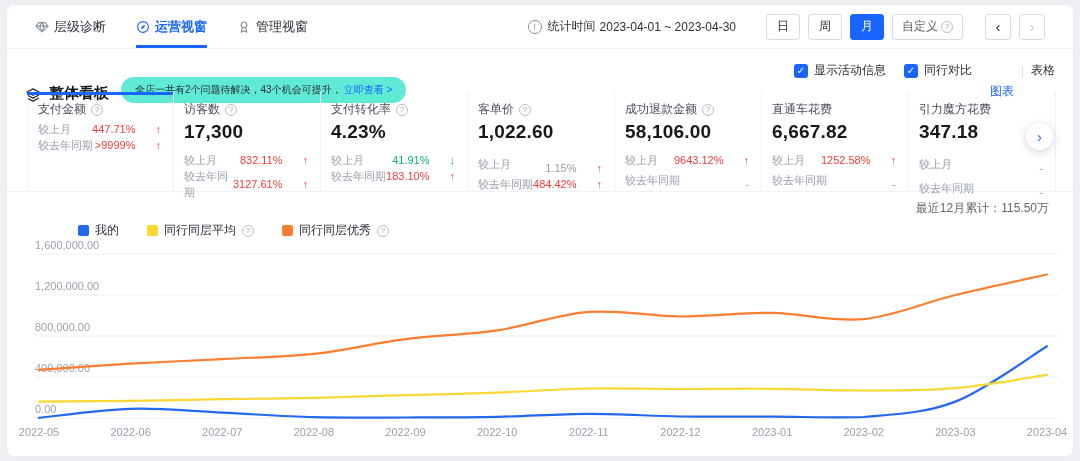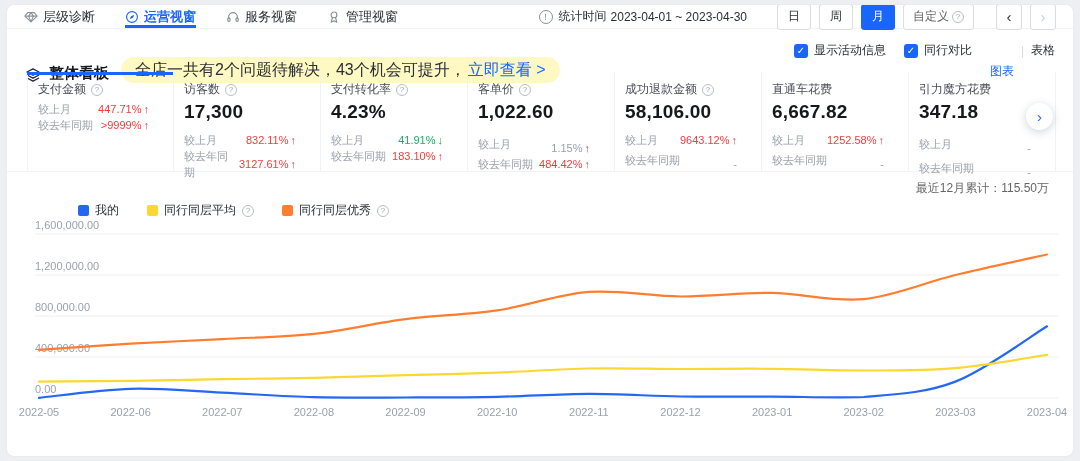--- a/index.html
+++ b/index.html
@@ -1,21 +1,21 @@
 <!DOCTYPE html>
 <html><head>
 <meta charset="utf-8">
 <style>
   html,body{margin:0;padding:0;width:1080px;height:461px;overflow:hidden;
     background:#edeff3;font-family:"Liberation Sans","DejaVu Sans",sans-serif;}
   *{box-sizing:border-box;}
   .panel{position:absolute;left:6px;right:6px;top:4px;bottom:4px;background:#fff;
     border:1px solid #e9ebef;border-radius:8px;overflow:hidden;}
   
-  .topbar{height:24px;display:flex;align-items:stretch;padding:0 17px;border-bottom:1px solid #f0f2f5;}
+  .topbar{height:44px;display:flex;align-items:stretch;padding:0 28px;border-bottom:1px solid #f0f2f5;}
   .tabs{display:flex;align-items:stretch;}
   .tab{display:flex;align-items:center;gap:5px;margin-right:30px;font-size:13px;color:#2b2f36;
     cursor:pointer;border-bottom:3px solid transparent;padding-top:3px;}
   .tab.active{color:#1966ff;border-bottom-color:#1966ff;font-weight:bold;}
   .tab-icon{display:inline-flex;align-items:center;}
   .topbar-right{margin-left:auto;display:flex;align-items:center;font-size:12px;color:#2b2f36;}
   .info-circle{width:14px;height:14px;border:1px solid #8a9099;border-radius:50%;color:#8a9099;
     font-size:9px;display:inline-flex;align-items:center;justify-content:center;margin-right:6px;}
   .stat-range{margin-left:4px;}
   .period-group{display:flex;align-items:center;margin-left:22px;}
@@ -28,42 +28,42 @@
   .abtn{width:26px;height:26px;border:1px solid #d9dce3;border-radius:3px;background:#fff;color:#2b2f36;
     font-size:15px;display:inline-flex;align-items:center;justify-content:center;margin-left:8px;cursor:pointer;
     padding-bottom:2px;font-family:inherit;}
   .abtn.disabled{color:#c9ced6;}
   .help-circle{width:12px;height:12px;border:1px solid #b9bec7;border-radius:50%;color:#9aa0ab;
     font-size:8px;display:inline-flex;align-items:center;justify-content:center;flex:0 0 auto;}
   
   .kanban{height:43px;display:flex;align-items:center;padding:0 18px;}
   .kb-left{display:flex;align-items:flex-end;margin-top:39px;}
   .kb-title{font-size:15px;font-weight:bold;color:#17181a;margin:0 12px 0 8px;}
-  .notice-pill{background:#fef9c3;border-radius:14px;height:26px;display:flex;align-items:center;
-    padding:0 14px;font-size:16px;color:#2b2f36;}
+  .notice-pill{background:#5eead4;border-radius:14px;height:26px;display:flex;align-items:center;
+    padding:0 14px;font-size:10px;color:#2b2f36;}
   .notice-link{color:#1966ff;cursor:pointer;margin-left:2px;}
   .kb-right{margin-left:auto;display:flex;align-items:center;font-size:12px;color:#2b2f36;}
   .cb{display:flex;align-items:center;margin-right:18px;cursor:pointer;}
   .cbbox{width:14px;height:14px;border-radius:3px;background:#1966ff;color:#fff;font-size:10px;
     display:inline-flex;align-items:center;justify-content:center;margin-right:6px;}
   .view-toggle{display:flex;align-items:center;}
   .vt-chart{color:#1966ff;cursor:pointer;margin-top:41px;}
   .vt-sep{color:#d8dbe0;margin:0 7px;}
   .vt-table{color:#2b2f36;cursor:pointer;}
   
   .cards-row{position:relative;height:100px;display:flex;border-bottom:1px solid #f0f2f5;padding-left:20px;}
-  .card{position:relative;width:147px;flex:0 0 auto;border-right:1px solid #f0f2f5;padding:9px 24px 0 10px;}
+  .card{position:relative;width:147px;flex:0 0 auto;border-right:1px solid #f0f2f5;padding:9px 12px 0 10px;}
   .card:first-child{border-left:1px solid #f0f2f5;}
   .card.selected::before{content:"";position:absolute;top:0;left:-1px;right:0;height:3px;background:#1966ff;}
   .card.stub{width:auto;flex:1;border-right:none;}
   .card-title{display:flex;align-items:center;gap:5px;font-size:12px;color:#4a4f59;margin-bottom:3px;}
   .card-value{font-size:19px;font-weight:bold;color:#17181a;letter-spacing:.2px;margin-bottom:9px;}
   .card-row{display:flex;justify-content:space-between;align-items:center;font-size:11px;line-height:16px;}
   .row-label{color:#9aa0ab;}
-  .row-val{display:inline-flex;align-items:flex-end;gap:2px;}
+  .row-val{display:inline-flex;align-items:flex-end;gap:20px;}
   .tone-red{color:#f23c3c;}
   .tone-green{color:#0fb568;}
   .tone-grey{color:#9aa0ab;margin-top:8px;}
   .arrow{font-weight:bold;font-size:11px;}
   .scroll-next{position:absolute;right:20px;top:31px;width:27px;height:27px;border-radius:50%;background:#fff;
     box-shadow:0 2px 8px rgba(60,80,120,.25);border:none;color:#1966ff;font-size:15px;display:flex;
     align-items:center;justify-content:center;cursor:pointer;padding-bottom:2px;}
   
   .chart-area{position:relative;height:268px;}
   .chart-summary{position:absolute;top:8px;right:24px;font-size:12px;color:#666;}
@@ -93,30 +93,20 @@
           <span>层级诊断</span>
         </div>
         <div class="tab active">
           <span class="tab-icon">
             <svg width="14" height="14" viewBox="0 0 16 16" fill="none" stroke="#1966ff" stroke-width="1.3">
               <circle cx="8" cy="8" r="6.2"></circle>
               <path d="M10.6 5.4 9.1 8.9 5.4 10.6 6.9 7.1z" fill="#1966ff" stroke="none"></path>
             </svg>
           </span>
           <span>运营视窗</span>
-        </div>
-        <div class="tab">
-          <span class="tab-icon">
-            <svg width="14" height="14" viewBox="0 0 16 16" fill="none" stroke="#8a9099" stroke-width="1.3">
-              <path d="M3 10V8a5 5 0 0 1 10 0v2"></path>
-              <rect x="2" y="9" width="2.6" height="4" rx="1.2"></rect>
-              <rect x="11.4" y="9" width="2.6" height="4" rx="1.2"></rect>
-            </svg>
-          </span>
-          <span>服务视窗</span>
         </div>
         <div class="tab">
           <span class="tab-icon">
             <svg width="14" height="14" viewBox="0 0 16 16" fill="none" stroke="#8a9099" stroke-width="1.3" stroke-linejoin="round">
               <circle cx="8" cy="5.6" r="3.3"></circle>
               <path d="M6.2 8.6 4.8 14 8 12.3 11.2 14 9.8 8.6"></path>
             </svg>
           </span>
           <span>管理视窗</span>
         </div>

